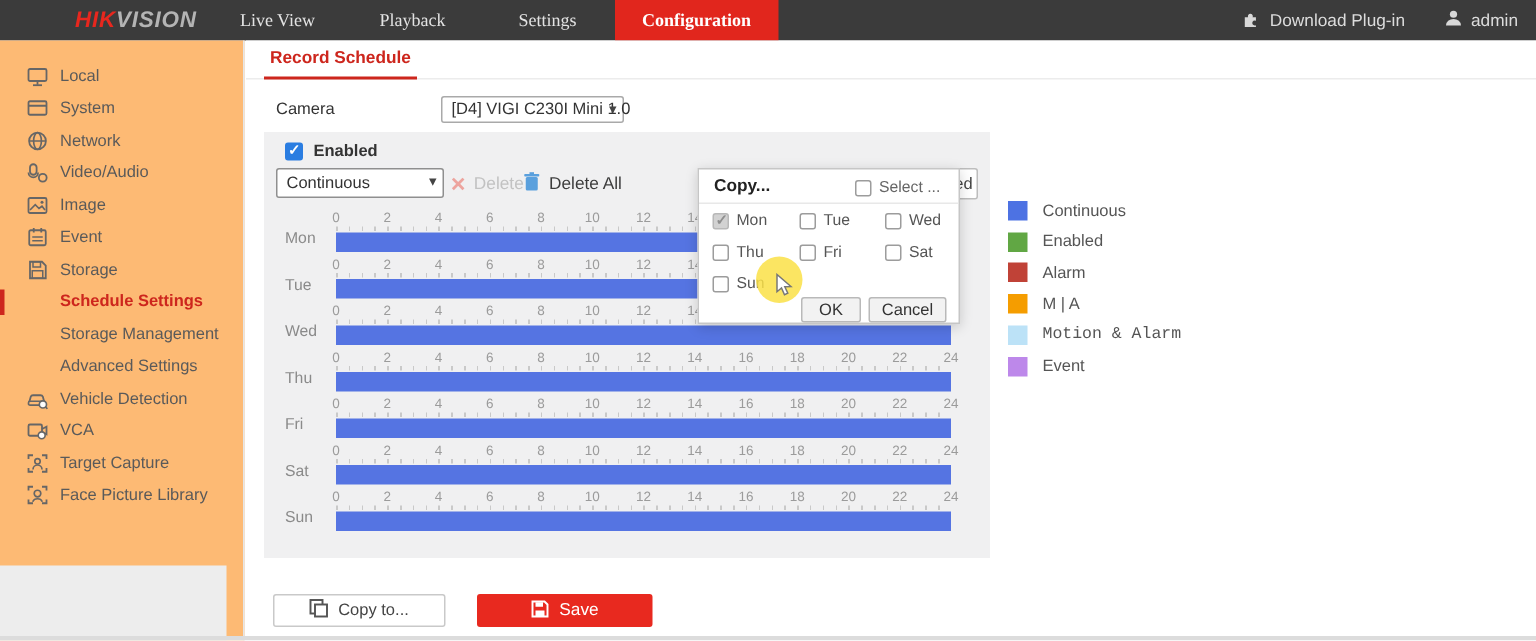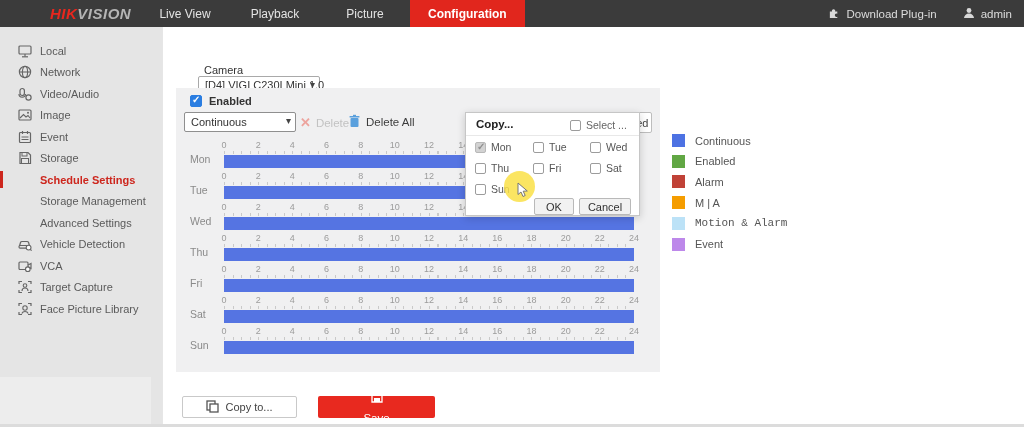--- a/index.html
+++ b/index.html
@@ -6,40 +6,40 @@
   html,body { width:1024px; height:427px; }
   body { font-family:"Liberation Sans", sans-serif; background:#fff; position:relative; overflow:hidden; }
   #page { position:absolute; inset:0; width:1024px; height:427px; background:#fff; }
 
   
   .topbar { position:absolute; left:0; top:0; width:1024px; height:27px; background:#3b3b3b; display:flex; align-items:center; }
   .logo { margin-left:14px; font-style:italic; font-weight:bold; font-size:15px; letter-spacing:.5px; white-space:nowrap; }
   .logo .p1 { color:#e8271e;margin-left:36px; }
   .logo .p2 { color:#b4b4b4; }
   .nav { position:absolute; left:140px; top:0; height:27px; display:flex; align-items:stretch; }
-  .nav-item { width:90px; display:flex; align-items:center; justify-content:center; color:#e3e3e3; font-size:12px; cursor:pointer; }
+  .nav-item { width:90px; display:flex; align-items:center; justify-content:center; color:#e3e3e3; font-size:12px; cursor:pointer;font-family:Liberation Serif, serif; }
   .nav-item.active { width:auto; padding:0 18px; background:#e1261d; color:#fff; font-weight:bold; }
   .top-right { position:absolute; right:12px; top:0; height:27px; display:flex; align-items:center; gap:26px; }
   .top-right .tr-item { display:flex; align-items:center; gap:6px; color:#dcdcdc; font-size:11.5px; cursor:pointer; }
 
   
-  .sidebar { position:absolute; left:0; top:27px; width:163px; height:400px; background:#e5e5e5; border-right:1px solid #e6e6e6; }
+  .sidebar { position:absolute; left:0; top:27px; width:163px; height:400px; background:#fdba74; border-right:1px solid #e6e6e6; }
   .side-list { padding-top:13px; }
   .side-item { position:relative; height:21.5px; display:flex; align-items:center; color:#5a5a5a; font-size:11px; cursor:pointer; }
   .side-item .ic { width:14px; height:14px; margin-left:18px; margin-right:8px; flex:0 0 14px; display:flex; }
   .side-item.sub { padding-left:40px; }
   .side-item.active { color:#cd261d; font-weight:bold; }
   .side-item.active::before { content:""; position:absolute; left:0; top:2px; width:3px; height:17px; background:#cd261d; }
   .side-bottom { position:absolute; left:0; top:350px; width:151px; height:74px; background:#ededed; }
 
   
   .main { position:absolute; left:164px; top:27px; width:860px; height:400px; background:#fff; }
   .tabrow { position:absolute; left:0; top:0; width:860px; height:26px; border-bottom:1px solid #ececec; }
   .tab { position:absolute; left:12px; top:6px; padding:0 4px 6px 4px; font-size:11.5px; font-weight:bold; color:#cd261d; border-bottom:2px solid #cd261d; cursor:pointer; }
-  .camera-row { position:absolute; left:34px; top:37px; display:flex; align-items:center;flex-direction:column; }
+  .camera-row { position:absolute; left:20px; top:37px; display:flex; align-items:center; }
   .camera-label { font-size:11px; color:#333; width:110px; }
   .select { position:relative; background:#fff; border:1px solid #a9a9a9; border-radius:2px; height:18px; font-size:11px; color:#333; display:flex; align-items:center; padding:0 18px 0 6px; cursor:pointer; white-space:nowrap; }
   .select .chev { position:absolute; right:4px; top:2px; font-size:10px; color:#444; }
 
   .panel { position:absolute; left:12px; top:61px; width:484px; height:284px; background:#f0f0f1; }
 
   .enabled-row { position:absolute; left:14px; top:7px; display:flex; align-items:center; gap:7px; }
   .enabled-label { font-size:11px; font-weight:bold; color:#333; }
 
   .cb { width:12px; height:12px; border:1px solid #9c9c9c; border-radius:2px; background:#fff; position:relative; flex:0 0 12px; cursor:pointer; }
@@ -82,37 +82,37 @@
   .dlg-btn { position:absolute; top:85px; height:17px; background:#f2f2f2; border:1px solid #b9b9b9; border-radius:2px; font-size:11px; color:#333; display:flex; align-items:center; justify-content:center; cursor:pointer; }
   .dlg-ok { left:68px; width:40px; }
   .dlg-cancel { left:113px; width:52px; }
 
   
   .cursor-glow { position:absolute; left:504px; top:171px; width:31px; height:31px; border-radius:50%; background:rgba(250,225,70,.85); z-index:6; }
   .cursor-arrow { position:absolute; left:517px; top:182px; z-index:7; }
 
   
   .copyto-btn { position:absolute; left:18px; top:369px; width:115px; height:22px; background:#fff; border:1px solid #c9c9c9; border-radius:2px; display:flex; align-items:center; justify-content:center; gap:6px; font-size:11px; color:#444; cursor:pointer; }
-  .save-btn { position:absolute; left:154px; top:369px; width:117px; height:22px; background:#e8291f; border:none; border-radius:2px; display:flex; align-items:center; justify-content:center; gap:7px; font-size:11.5px; color:#fff; cursor:pointer;flex-direction:column; }
+  .save-btn { position:absolute; left:154px; top:369px; width:117px; height:22px; background:#e8291f; border:none; border-radius:2px; display:flex; align-items:center; justify-content:center; gap:7px; font-size:11.5px; color:#fff; cursor:pointer; }
 
   .bottom-strip { position:absolute; left:0; bottom:0; width:1024px; height:3px; background:#dcdcdc; }
 </style>
 </head>
 <body>
 
 <div id="page">
 
   <div class="topbar">
     <div class="logo">
       <span class="p1">HIK</span><span class="p2">VISION</span>
     </div>
     <div class="nav" id="nav">
         <div class="nav-item">Live View</div>
         <div class="nav-item">Playback</div>
-        <div class="nav-item">Picture</div>
+        <div class="nav-item">Settings</div>
         <div class="nav-item active">Configuration</div>
       </div>
     <div class="top-right">
       <div class="tr-item">
         <span><svg width="13" height="13" viewBox="0 0 14 14">
               <path d="M2,6 h2.4 a1.8,1.8 0 1 1 3.2,0 H10 v2.4 a1.8,1.8 0 1 0 0,3.2 V13 H2 Z" fill="#d8d8d8"></path>
             </svg></span>
         <span>Download Plug-in</span>
       </div>
       <div class="tr-item">
@@ -133,20 +133,29 @@
               <rect x="1" y="2" width="12" height="8" rx="1" fill="none" stroke="#666" stroke-width="1.2"></rect>
               <line x1="7" y1="10" x2="7" y2="12.5" stroke="#666" stroke-width="1.2"></line>
               <line x1="4" y1="12.8" x2="10" y2="12.8" stroke="#666" stroke-width="1.2"></line>
             </svg>
           </span>
           <span>Local</span>
         </div>
         <div class="side-item">
           <span class="ic">
             <svg width="14" height="14" viewBox="0 0 14 14">
+              <rect x="1" y="2.5" width="12" height="9" rx="1" fill="none" stroke="#666" stroke-width="1.2"></rect>
+              <line x1="1" y1="5.5" x2="13" y2="5.5" stroke="#666" stroke-width="1.2"></line>
+            </svg>
+          </span>
+          <span>System</span>
+        </div>
+        <div class="side-item">
+          <span class="ic">
+            <svg width="14" height="14" viewBox="0 0 14 14">
               <circle cx="7" cy="7" r="5.6" fill="none" stroke="#666" stroke-width="1.2"></circle>
               <line x1="1.4" y1="7" x2="12.6" y2="7" stroke="#666" stroke-width="1.1"></line>
               <ellipse cx="7" cy="7" rx="2.6" ry="5.6" fill="none" stroke="#666" stroke-width="1.1"></ellipse>
             </svg>
           </span>
           <span>Network</span>
         </div>
         <div class="side-item">
           <span class="ic">
             <svg width="14" height="14" viewBox="0 0 14 14">
@@ -237,20 +246,23 @@
               <path d="M3.8,11.5 a3.4,3 0 0 1 6.4,0" fill="none" stroke="#666" stroke-width="1.1"></path>
             </svg>
           </span>
           <span>Face Picture Library</span>
         </div>
       </div>
     <div class="side-bottom"></div>
   </div>
 
   <div class="main">
+    <div class="tabrow">
+      <div class="tab">Record Schedule</div>
+    </div>
 
     <div class="camera-row">
       <div class="camera-label">Camera</div>
       <div class="select" style="width:122px;">
         <span>[D4] VIGI C230I Mini 1.0</span>
         <span class="chev">▾</span>
       </div>
     </div>
 
     <div class="panel">

